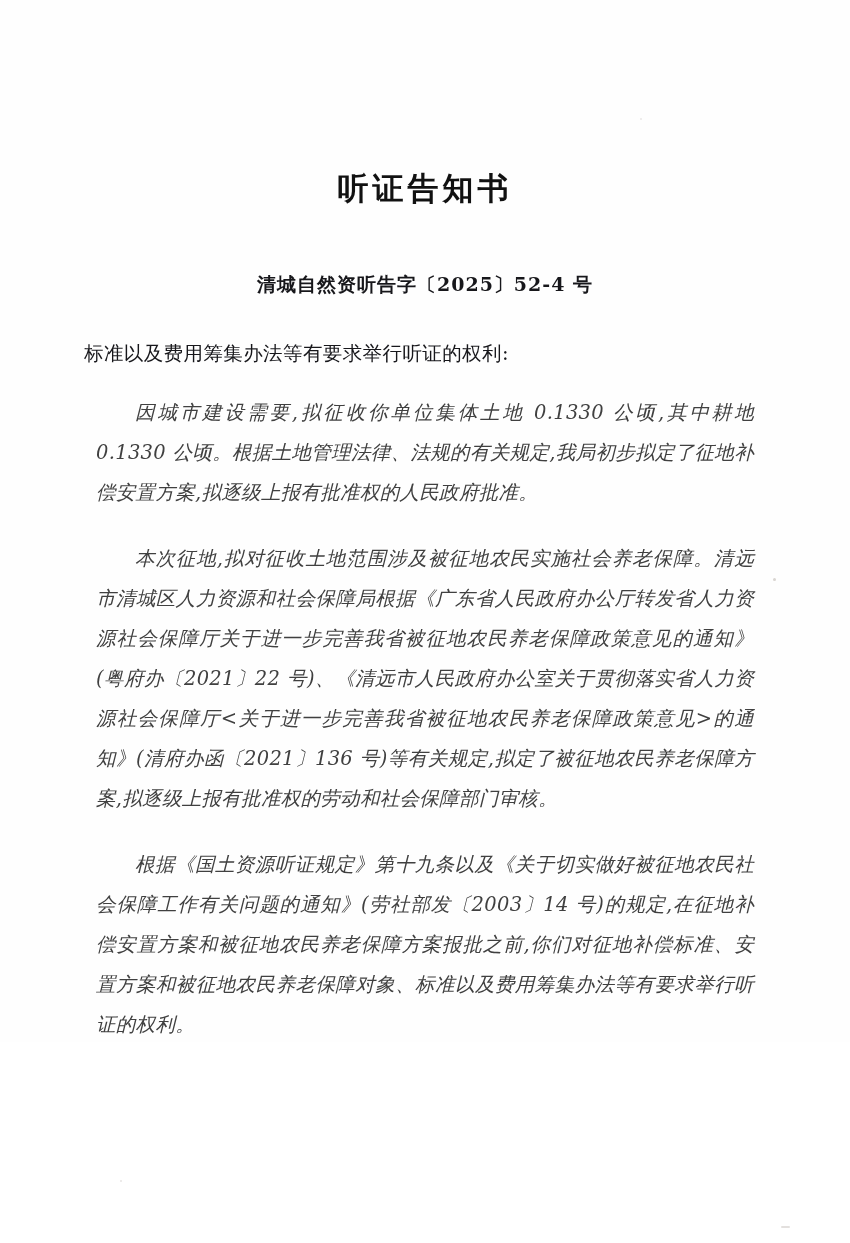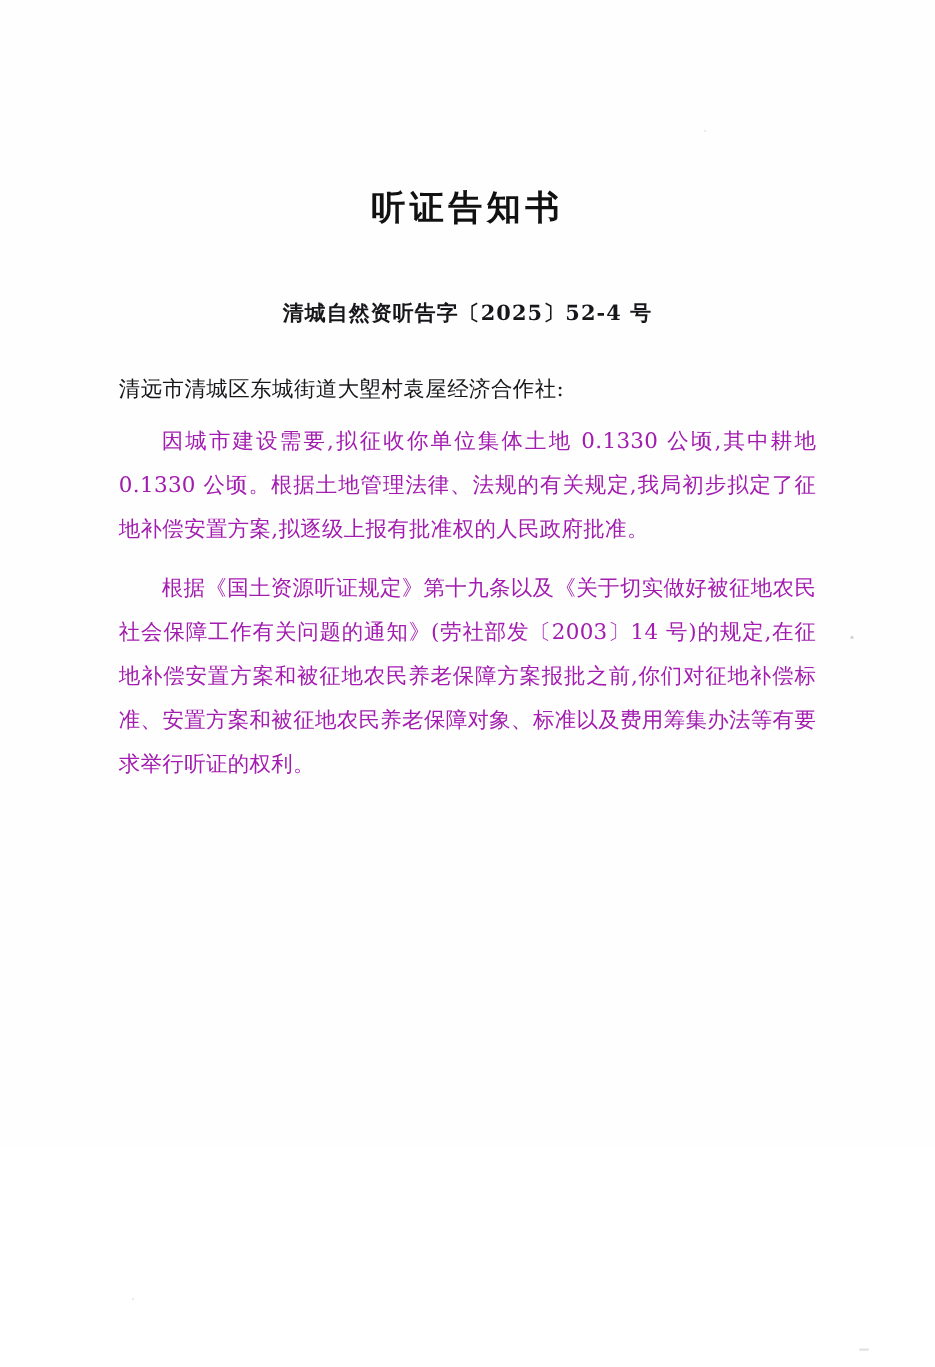--- a/index.html
+++ b/index.html
@@ -17,21 +17,21 @@
     overflow: hidden;
   }
   .page {
     position: absolute;
     top: 0;
     left: 0;
     width: 850px;
     height: 1042px;
     background: #fefefe;
     box-sizing: border-box;
-    padding: 0 108px;
+    padding: 0 84px;
   }
   .doc-title {
     margin: 0;
     padding-top: 168px;
     text-align: center;
     font-size: 31px;
     font-weight: bold;
     letter-spacing: 4px;
     font-family: "DejaVu Sans", "Liberation Sans", sans-serif;
     color: #111111;
@@ -46,29 +46,30 @@
     font-weight: bold;
   }
   .recipient {
     margin: 0;
     padding-top: 42px;
     font-size: 19.5px;
     letter-spacing: 0.4px;
     color: #17171b;
   }
   .body-para {
-    margin: 0;
+    margin: 12px;
     padding-top: 14px;
     font-size: 19.5px;
     line-height: 40px;
     text-indent: 39px;
     text-align: justify;
     text-justify: inter-ideograph;
     letter-spacing: 0.3px;
-    color: #a21caf;
+    color: #404040;
+    font-style: italic;
   }
   .body-para:first-of-type {
     padding-top: 16px;
   }
   .speck {
     position: absolute;
     background: #b9b2ac;
     border-radius: 50%;
     opacity: 0.55;
   }
@@ -79,24 +80,25 @@
 </style>
 </head>
 <body>
 
 <div class="page">
 
   <h1 class="doc-title">听证告知书</h1>
 
   <p class="doc-number">清城自然资听告字〔2025〕52-4 号</p>
 
-  <p class="recipient">清远市清城区东城街道大塱村袁屋经济合作社:</p>
+  <p class="recipient">标准以及费用筹集办法等有要求举行听证的权利:</p>
 
   <p class="body-para">因城市建设需要,拟征收你单位集体土地 0.1330 公顷,其中耕地 0.1330 公顷。根据土地管理法律、法规的有关规定,我局初步拟定了征地补偿安置方案,拟逐级上报有批准权的人民政府批准。</p>
 
+  <p class="body-para">本次征地,拟对征收土地范围涉及被征地农民实施社会养老保障。清远市清城区人力资源和社会保障局根据《广东省人民政府办公厅转发省人力资源社会保障厅关于进一步完善我省被征地农民养老保障政策意见的通知》(粤府办〔2021〕22 号)、《清远市人民政府办公室关于贯彻落实省人力资源社会保障厅&lt;关于进一步完善我省被征地农民养老保障政策意见&gt;的通知》(清府办函〔2021〕136 号)等有关规定,拟定了被征地农民养老保障方案,拟逐级上报有批准权的劳动和社会保障部门审核。</p>
 
   <p class="body-para">根据《国土资源听证规定》第十九条以及《关于切实做好被征地农民社会保障工作有关问题的通知》(劳社部发〔2003〕14 号)的规定,在征地补偿安置方案和被征地农民养老保障方案报批之前,你们对征地补偿标准、安置方案和被征地农民养老保障对象、标准以及费用筹集办法等有要求举行听证的权利。</p>
 
   <span class="speck s1"></span>
   <span class="speck s2"></span>
   <span class="speck s3"></span>
   <span class="speck s4"></span>
 </div>
 
 </body></html>

